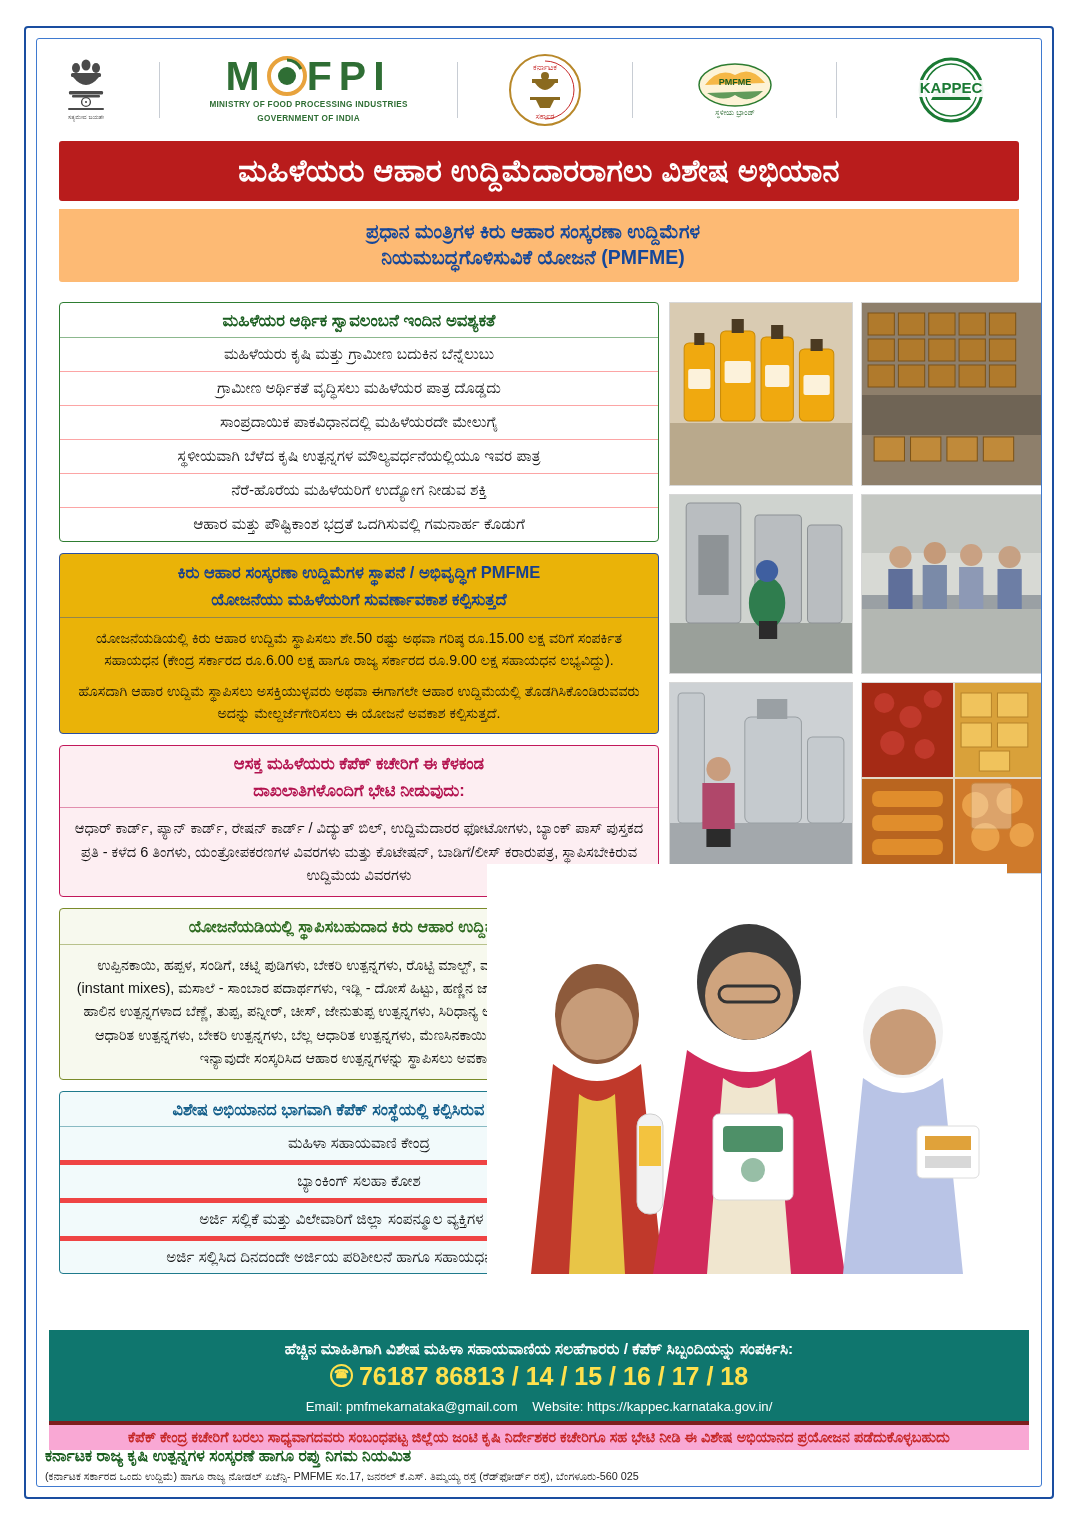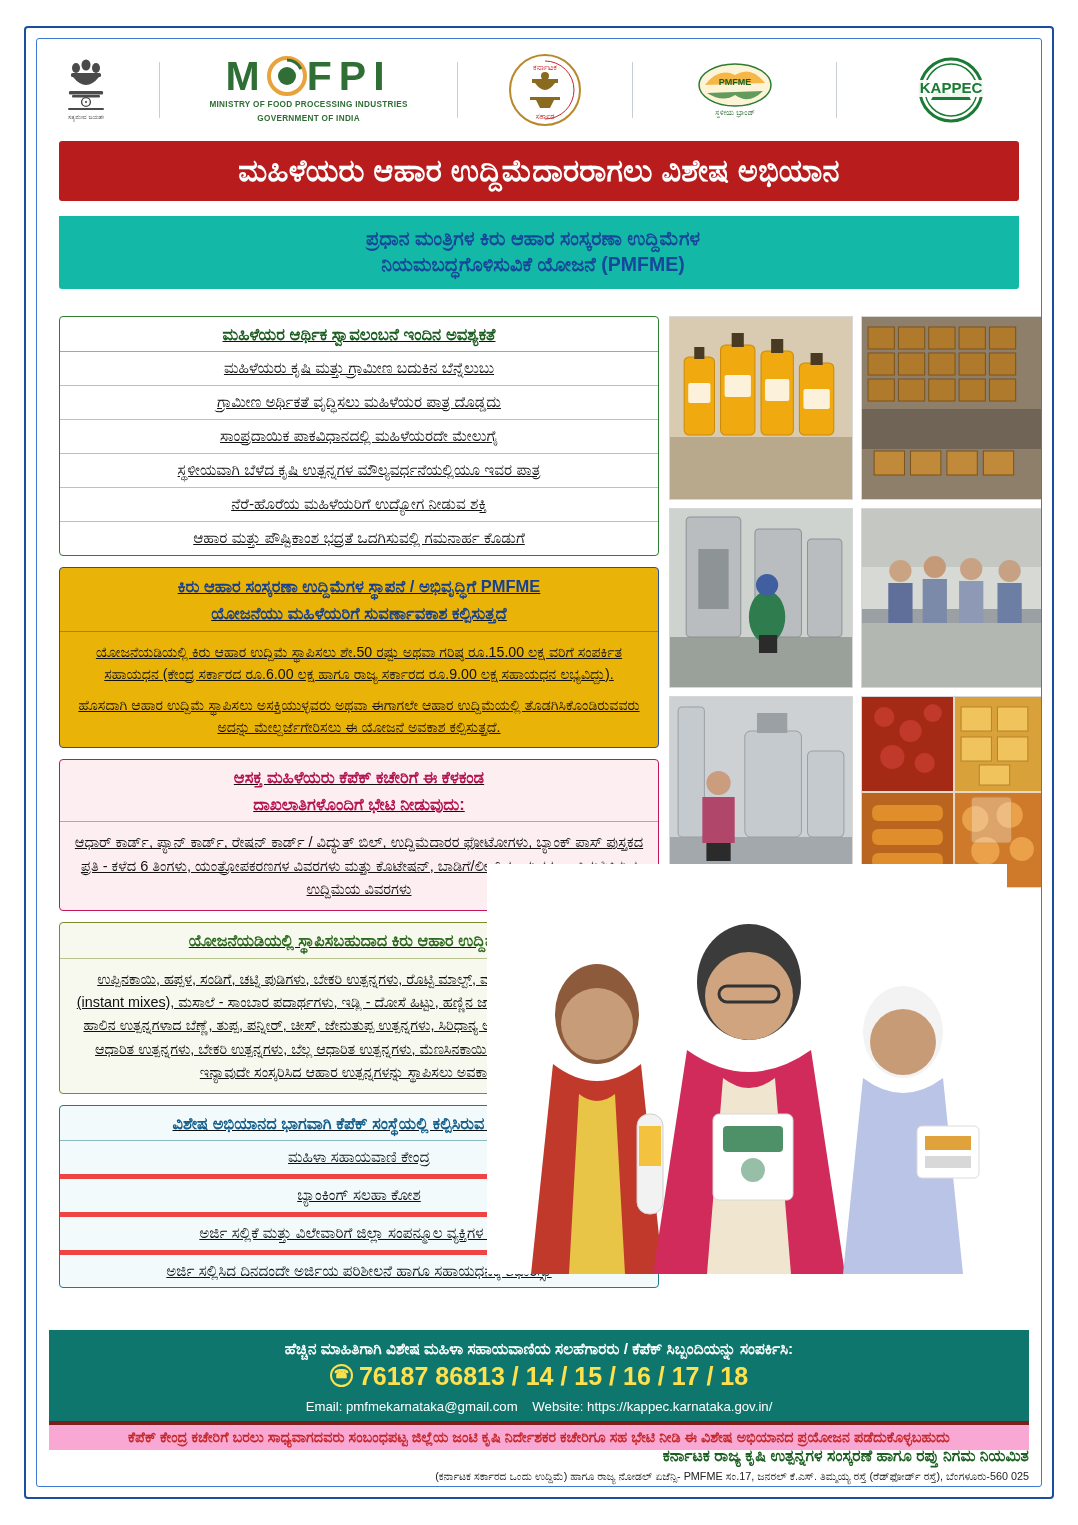--- a/index.html
+++ b/index.html
@@ -62,22 +62,22 @@
     margin:6px 22px 0 22px;
     background:#b91c1c;
     border-radius:3px;
     padding:12px 10px 12px 10px;
     text-align:center;
   }
   .title-band .t{
     color:#fff;font-size:30.5px;font-weight:700;line-height:1.18;letter-spacing:.2px;
   }
   .sub-band{
-    margin:15px 22px;
-    background:#14b8a6;
+    margin:8px 22px;
+    background:#fdba74;
     padding:9px 22px 11px 10px;
     text-align:center;
     border-bottom-left-radius:3px;border-bottom-right-radius:3px;
   }
   .sub-band .s{
     color:#15479a;font-size:19.5px;font-weight:700;line-height:1.35;
   }
 
   
   .body-wrap{
@@ -89,21 +89,20 @@
   .col-left{width:600px;flex:0 0 600px;}
   .col-right{width:376px;flex:0 0 376px;}
 
   
   .box{
     border:1.5px solid #2e7d32;
     border-radius:4px;
     margin-bottom:11px;
     overflow:hidden;
     background:#fff;
-    text-decoration:underline;
   }
   .box .hd{
     text-align:center;font-weight:700;color:#1b5e20;
     font-size:16.5px;padding:7px 10px 6px;line-height:1.3;
   }
   .box .rule{height:1px;background:#2e7d32;opacity:.55;margin:0;}
   .box .row{
     text-align:center;font-size:15.3px;line-height:1.5;
     padding:5px 10px;color:#111;
   }
@@ -168,22 +167,22 @@
     content:"\260E";position:absolute;left:0;right:0;top:-1px;font-size:12px;color:#ffe14d;line-height:19px;
   }
   .contact .c3{font-size:13.2px;line-height:1.5;margin-top:3px;}
 
   .redstrip{
     position:absolute;left:12px;right:12px;bottom:36px;
     background:#f9a8d4;border-top:4px solid #7f1d1d;
     text-align:center;color:#c62828;font-weight:700;font-size:14.4px;padding:4px 8px;
   }
   .footer{
-    position:absolute;left:28px;right:12px;bottom:2px;
-    text-align:right;
+    position:absolute;left:8px;right:12px;bottom:2px;
+    text-align:left;
   }
   .footer .f1{color:#1b5e20;font-weight:700;font-size:15.8px;line-height:1.35;}
   .footer .f2{color:#222;font-size:10.8px;line-height:1.5;margin-top:2px;}
 
   
   svg.ph{display:block;width:100%;height:100%;}
 </style>
 </head>
 <body>
 

